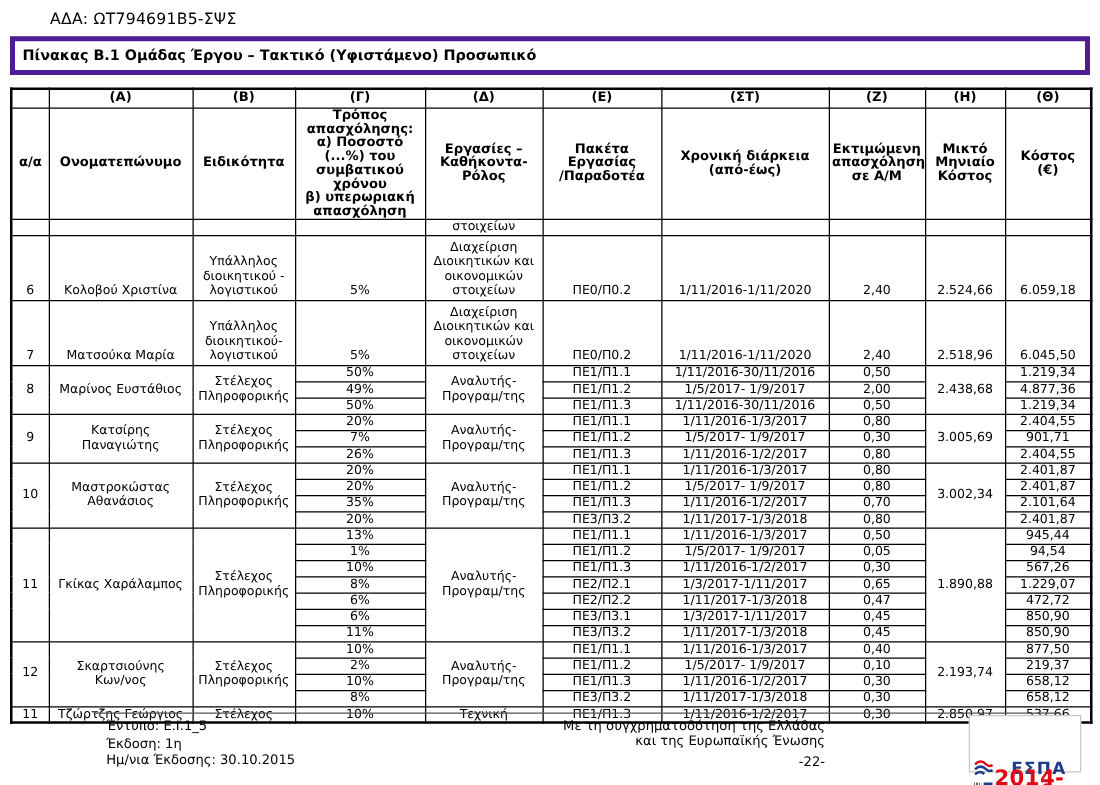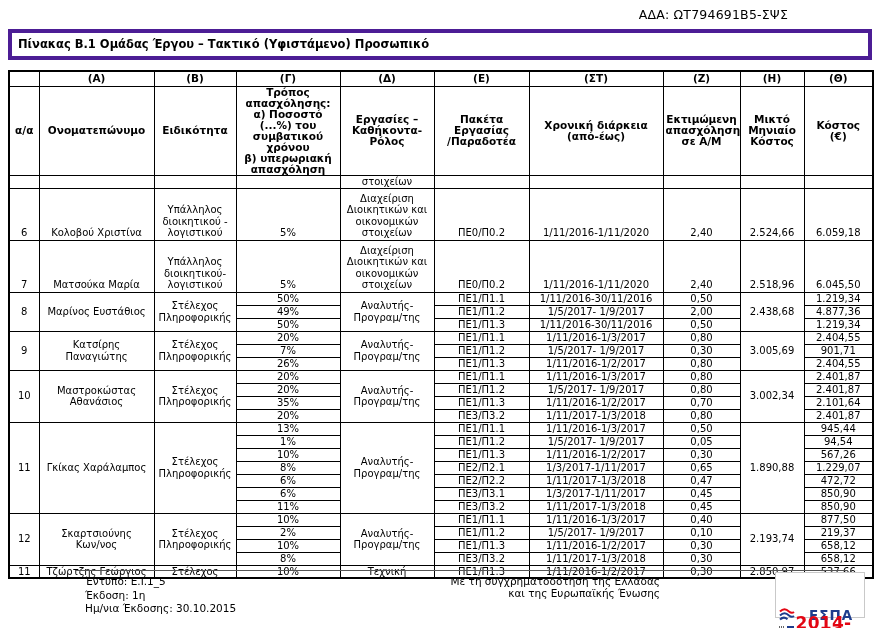--- a/index.html
+++ b/index.html
@@ -5,24 +5,25 @@
   * { margin:0; padding:0; box-sizing:border-box; }
   html,body { width:880px; height:628px; }
   body {
     background:#ffffff;
     font-family:"DejaVu Sans", sans-serif;
     color:#000;
     position:relative;
     overflow:hidden;
   }
   .ada {
-    text-align:right;
+    text-align:left;
     padding:7px 92px 0 0;
     font-size:12.5px;
     letter-spacing:0.2px;
+    margin-left:40px;
   }
   .content { margin:7px 8px 0 8px; }
   .title-box {
     width:864px;
     border:4px solid #4c1d95;
     font-weight:bold;
     font-size:11.5px;
     padding:4px 6px 5px 6px;
     margin-bottom:10px;
   }
@@ -400,20 +401,21 @@
 <div class="footer">
   <div class="footer-rule"></div>
   <div class="footer-left">
     <div>Έντυπο:  Ε.Ι.1_5</div>
     <div>Έκδοση: 1η</div>
     <div>Ημ/νια Έκδοσης: 30.10.2015</div>
   </div>
   <div class="footer-center">
     <div class="cofinance">Με τη συγχρηματοδότηση της Ελλάδας
 και της Ευρωπαϊκής Ένωσης</div>
+    <div class="pagenum">-22-</div>
   </div>
   <div class="espa">
     <div class="espa-top">
       <svg class="espa-waves" width="16" height="13" viewBox="0 0 16 13">
         <path d="M1,3.5 C4,0.5 7,0.5 10,3.5 C12,5.3 14,4.8 15,4" stroke="#e30613" stroke-width="2" fill="none"></path>
         <path d="M1,7.5 C4,4.5 7,4.5 10,7.5 C12,9.3 14,8.8 15,8" stroke="#1e3c8c" stroke-width="2" fill="none"></path>
         <path d="M1,11.5 C3.5,9 6,9 8.5,11.2" stroke="#1e3c8c" stroke-width="2" fill="none"></path>
       </svg>
       <span class="espa-name">ΕΣΠΑ</span>
     </div>

